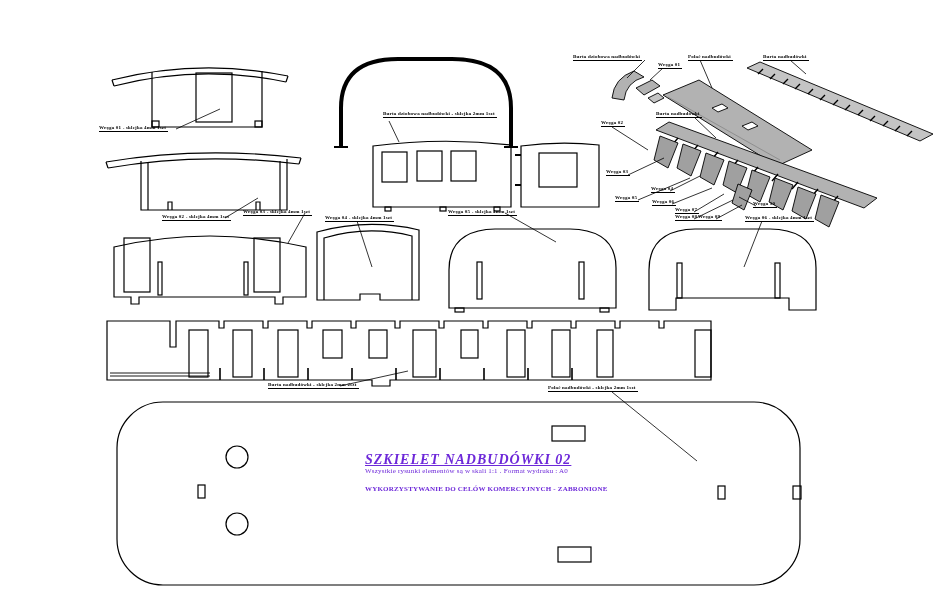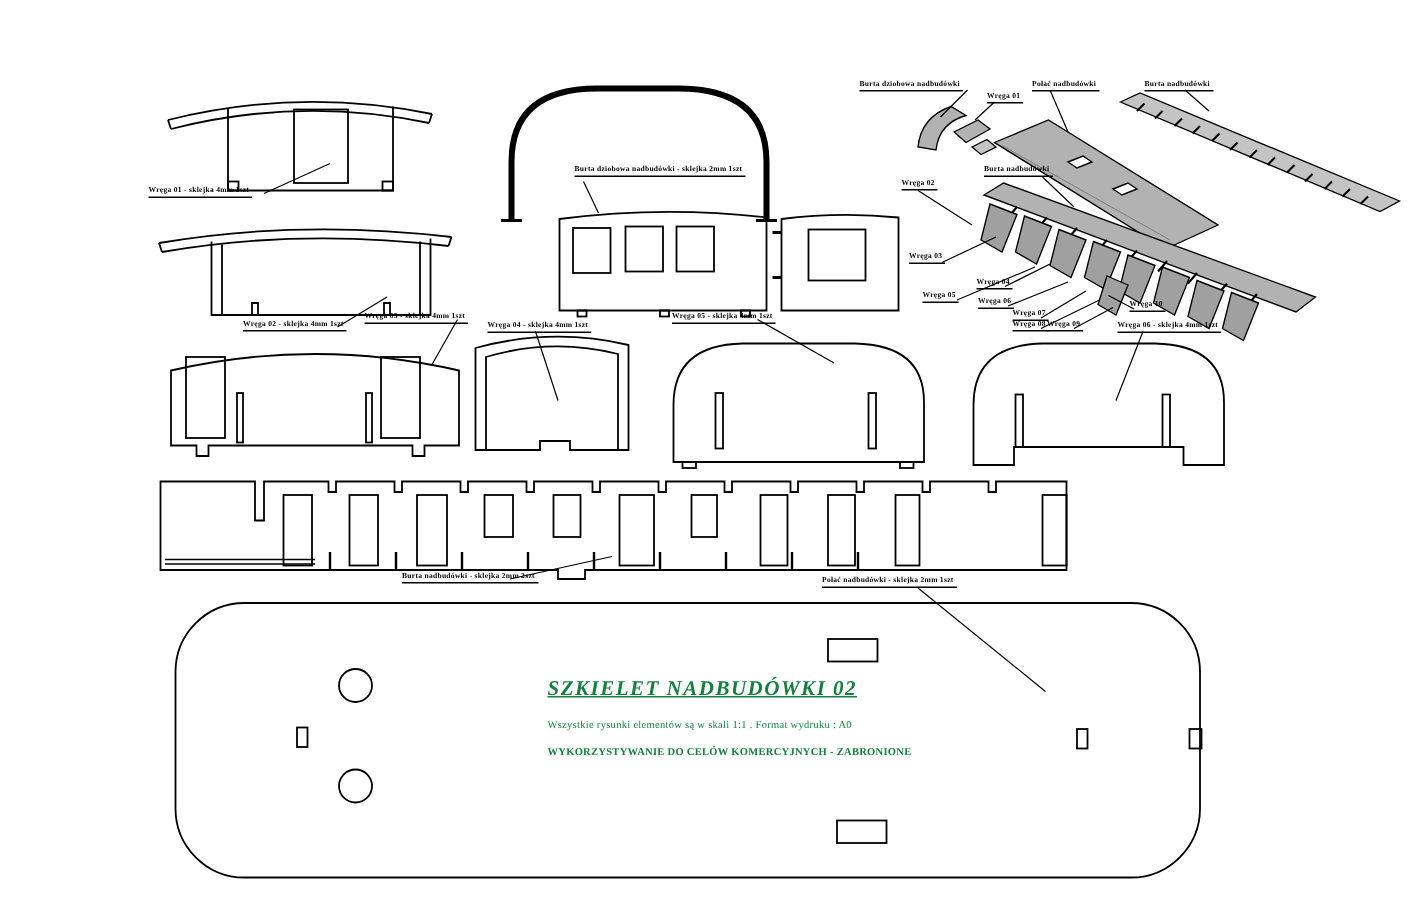--- a/index.html
+++ b/index.html
@@ -7,26 +7,26 @@
     position:relative;width:942px;height:614px;background:#ffffff;
     font-family:"Liberation Serif",serif;overflow:hidden;
   }
   #artwork{position:absolute;left:0;top:0;}
   .lbl{
     position:absolute;white-space:nowrap;color:#000;
     font:bold 5px/1 "Liberation Serif",serif;
     border-bottom:1px solid #000;padding:0 2px 1px 0;
     letter-spacing:0.2px;
   }
-  .titleblock{position:absolute;left:365px;top:452px;width:260px;color:#15803d;}
+  .titleblock{position:absolute;left:365px;top:452px;width:260px;color:#6d28d9;}
   .tb-title{
     font:bold italic 14px/1.1 "Liberation Serif",serif;
     text-decoration:underline;letter-spacing:1px;
   }
-  .tb-note{font:normal 7px/1.2 "Liberation Serif",serif;margin-top:12px;letter-spacing:0.2px;}
+  .tb-note{font:normal 7px/1.2 "Liberation Serif",serif;letter-spacing:0.2px;}
   .tb-copy{font:bold 7px/1.5 "Liberation Serif",serif;margin-top:8px;letter-spacing:0.2px;}
 </style>
 </head>
 <body>
 
 <div id="stage">
 
   <svg id="artwork" width="942" height="614" viewBox="0 0 942 614" fill="none" stroke="#000" stroke-width="1.2">
 
     <g>

